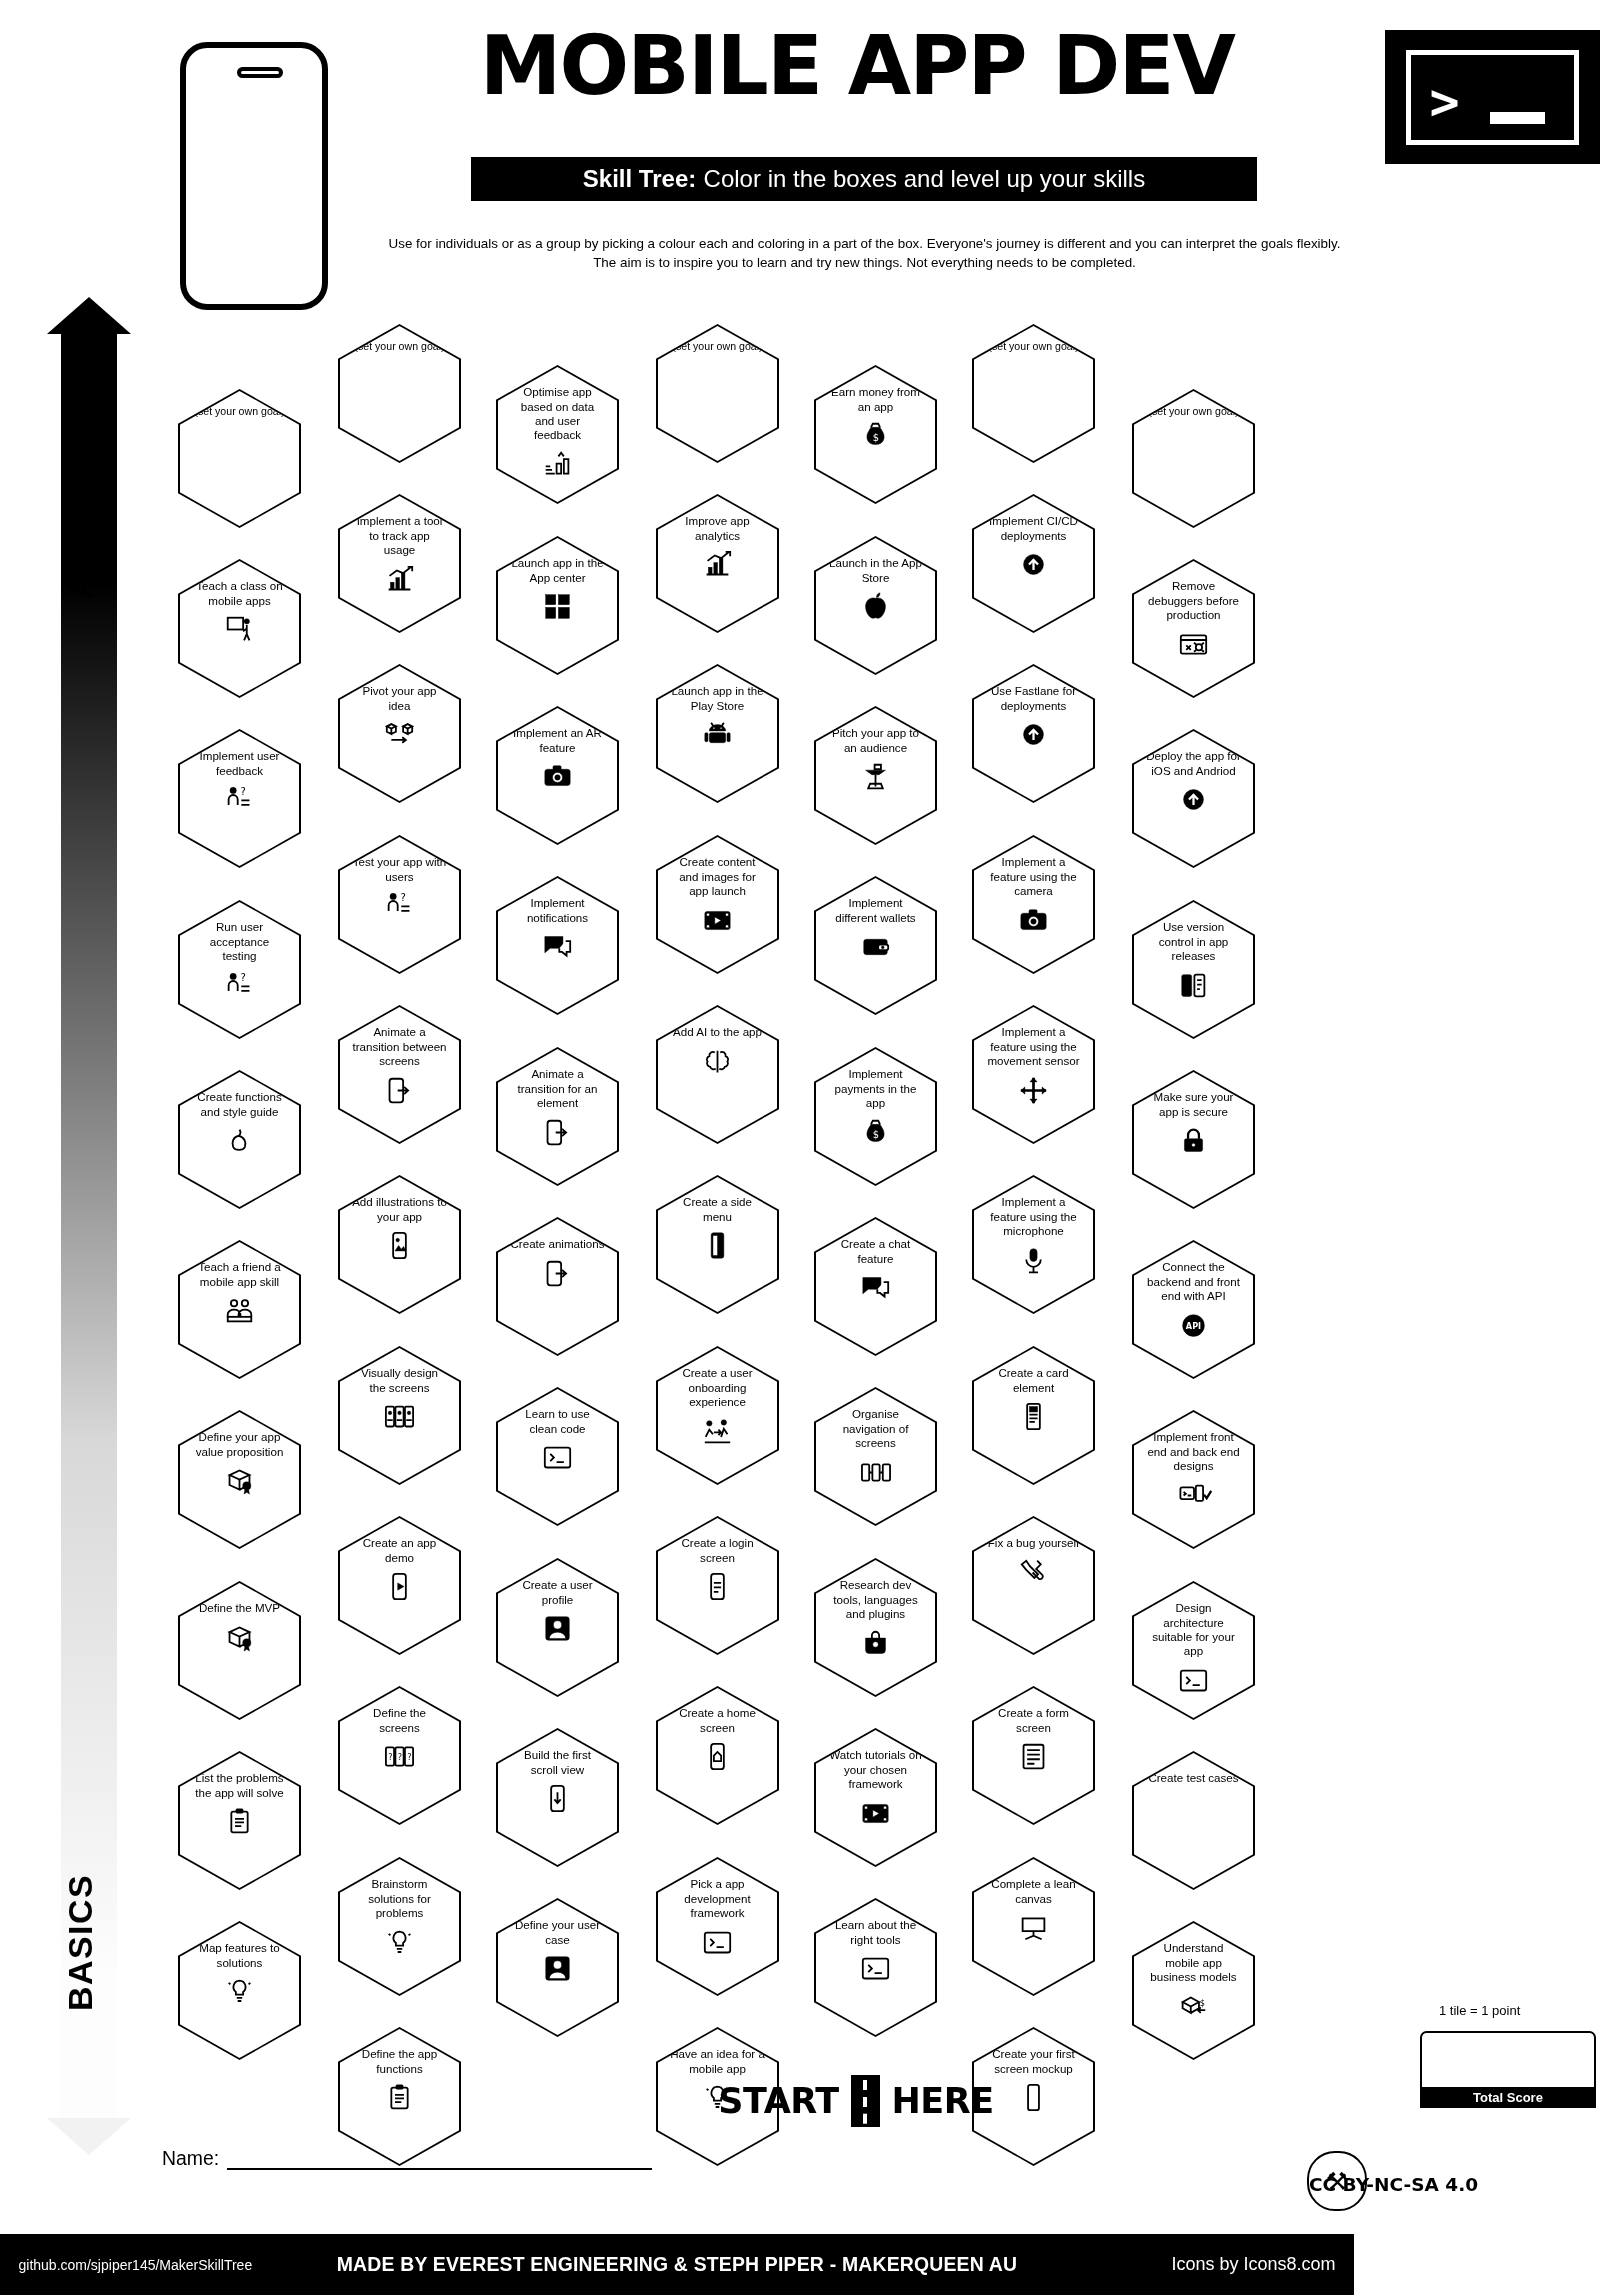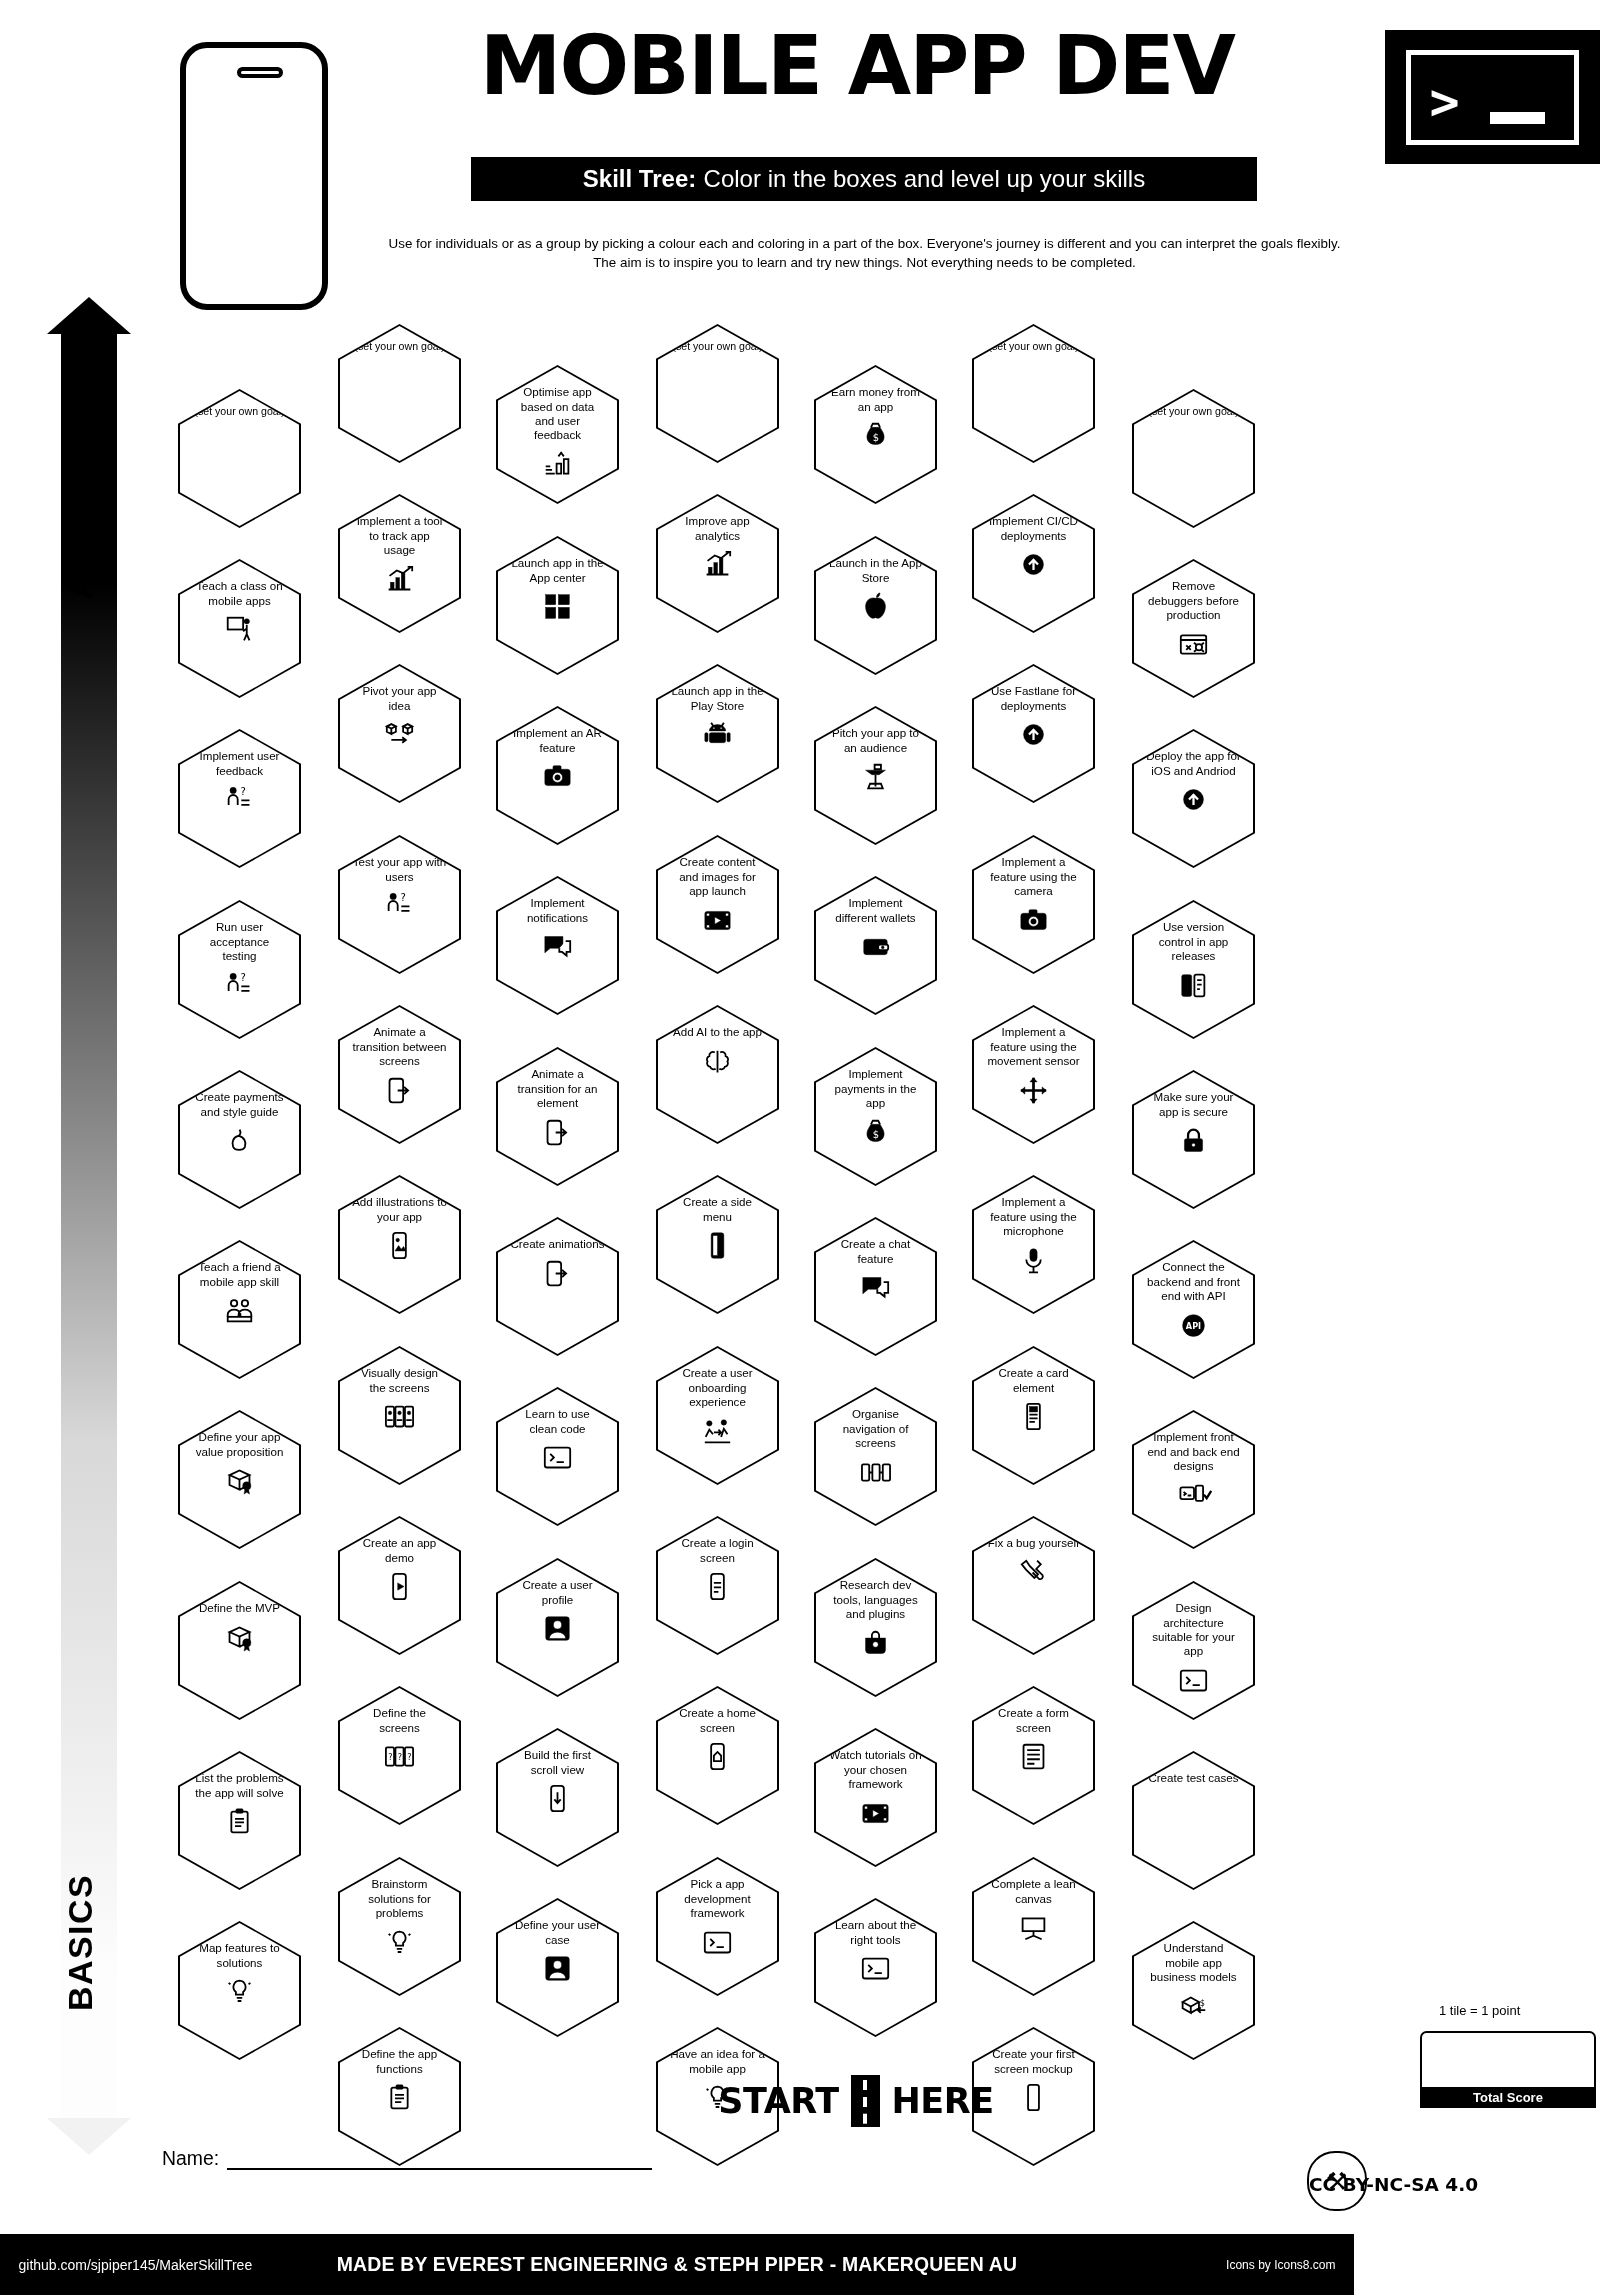--- a/index.html
+++ b/index.html
@@ -61,21 +61,21 @@
   #name-line{flex:1;border-bottom:2.3px solid #000;margin-left:8.3px;height:20.4px;}
 
   
   #license{position:absolute;left:1309px;top:2174px;font-size:18.5px;font-weight:bold;font-family:"DejaVu Sans",sans-serif;}
   #maker-badge{position:absolute;left:1307px;top:2151px;width:56px;height:56px;border-radius:28px;border:2.3px solid #000;display:flex;align-items:center;justify-content:center;font-size:25px;}
 
   
   #footer{position:absolute;left:0;top:2234px;width:1354px;height:61px;background:#000;color:#fff;display:flex;align-items:center;}
   #footer .left{position:absolute;left:18.5px;font-size:14px;}
   #footer .center{width:100%;text-align:center;font-size:19.4px;font-weight:bold;letter-spacing:0.2px;}
-  #footer .right{position:absolute;right:18.5px;font-size:12px;}
+  #footer .right{position:absolute;right:18.5px;font-size:18px;}
 </style>
 </head>
 <body>
 
 <div id="header">
   <div id="phone-outline">
     <div id="phone-notch"></div>
   </div>
   <div id="title">MOBILE APP DEV</div>
   <div id="subtitle-bar">
@@ -143,21 +143,21 @@
             <path d="M8 44 v-12 a10 10 0 0 1 20 0 v12" stroke-width="4" fill="none"></path>
             <text x="34" y="22" font-size="22" font-family="DejaVu Sans" stroke="none">?</text>
             <path d="M36 34 l18 0 M36 44 l18 0" stroke-width="4" fill="none"></path>
           </svg>
         </div>
       </div>
     </div>
     <div class="hex" style="left: 178px; top: 1070px;">
       <div class="shape"></div>
       <div class="inner">
-        <div class="label">Create payments and style guide</div>
+        <div class="label">Create functions and style guide</div>
         <div class="glyph">
           <svg width="29" height="29" viewBox="0 0 64 64" fill="#000" stroke="#000">
             <path d="M32 8 c4 6 2 10 -1 13" stroke-width="4" fill="none"></path>
             <path d="M30 22 c-12 2 -16 14 -12 24 c4 9 22 9 26 0 c4 -10 -2 -22 -14 -24 z" stroke-width="4" fill="none"></path>
           </svg>
         </div>
       </div>
     </div>
     <div class="hex" style="left: 178px; top: 1240px;">
       <div class="shape"></div>

